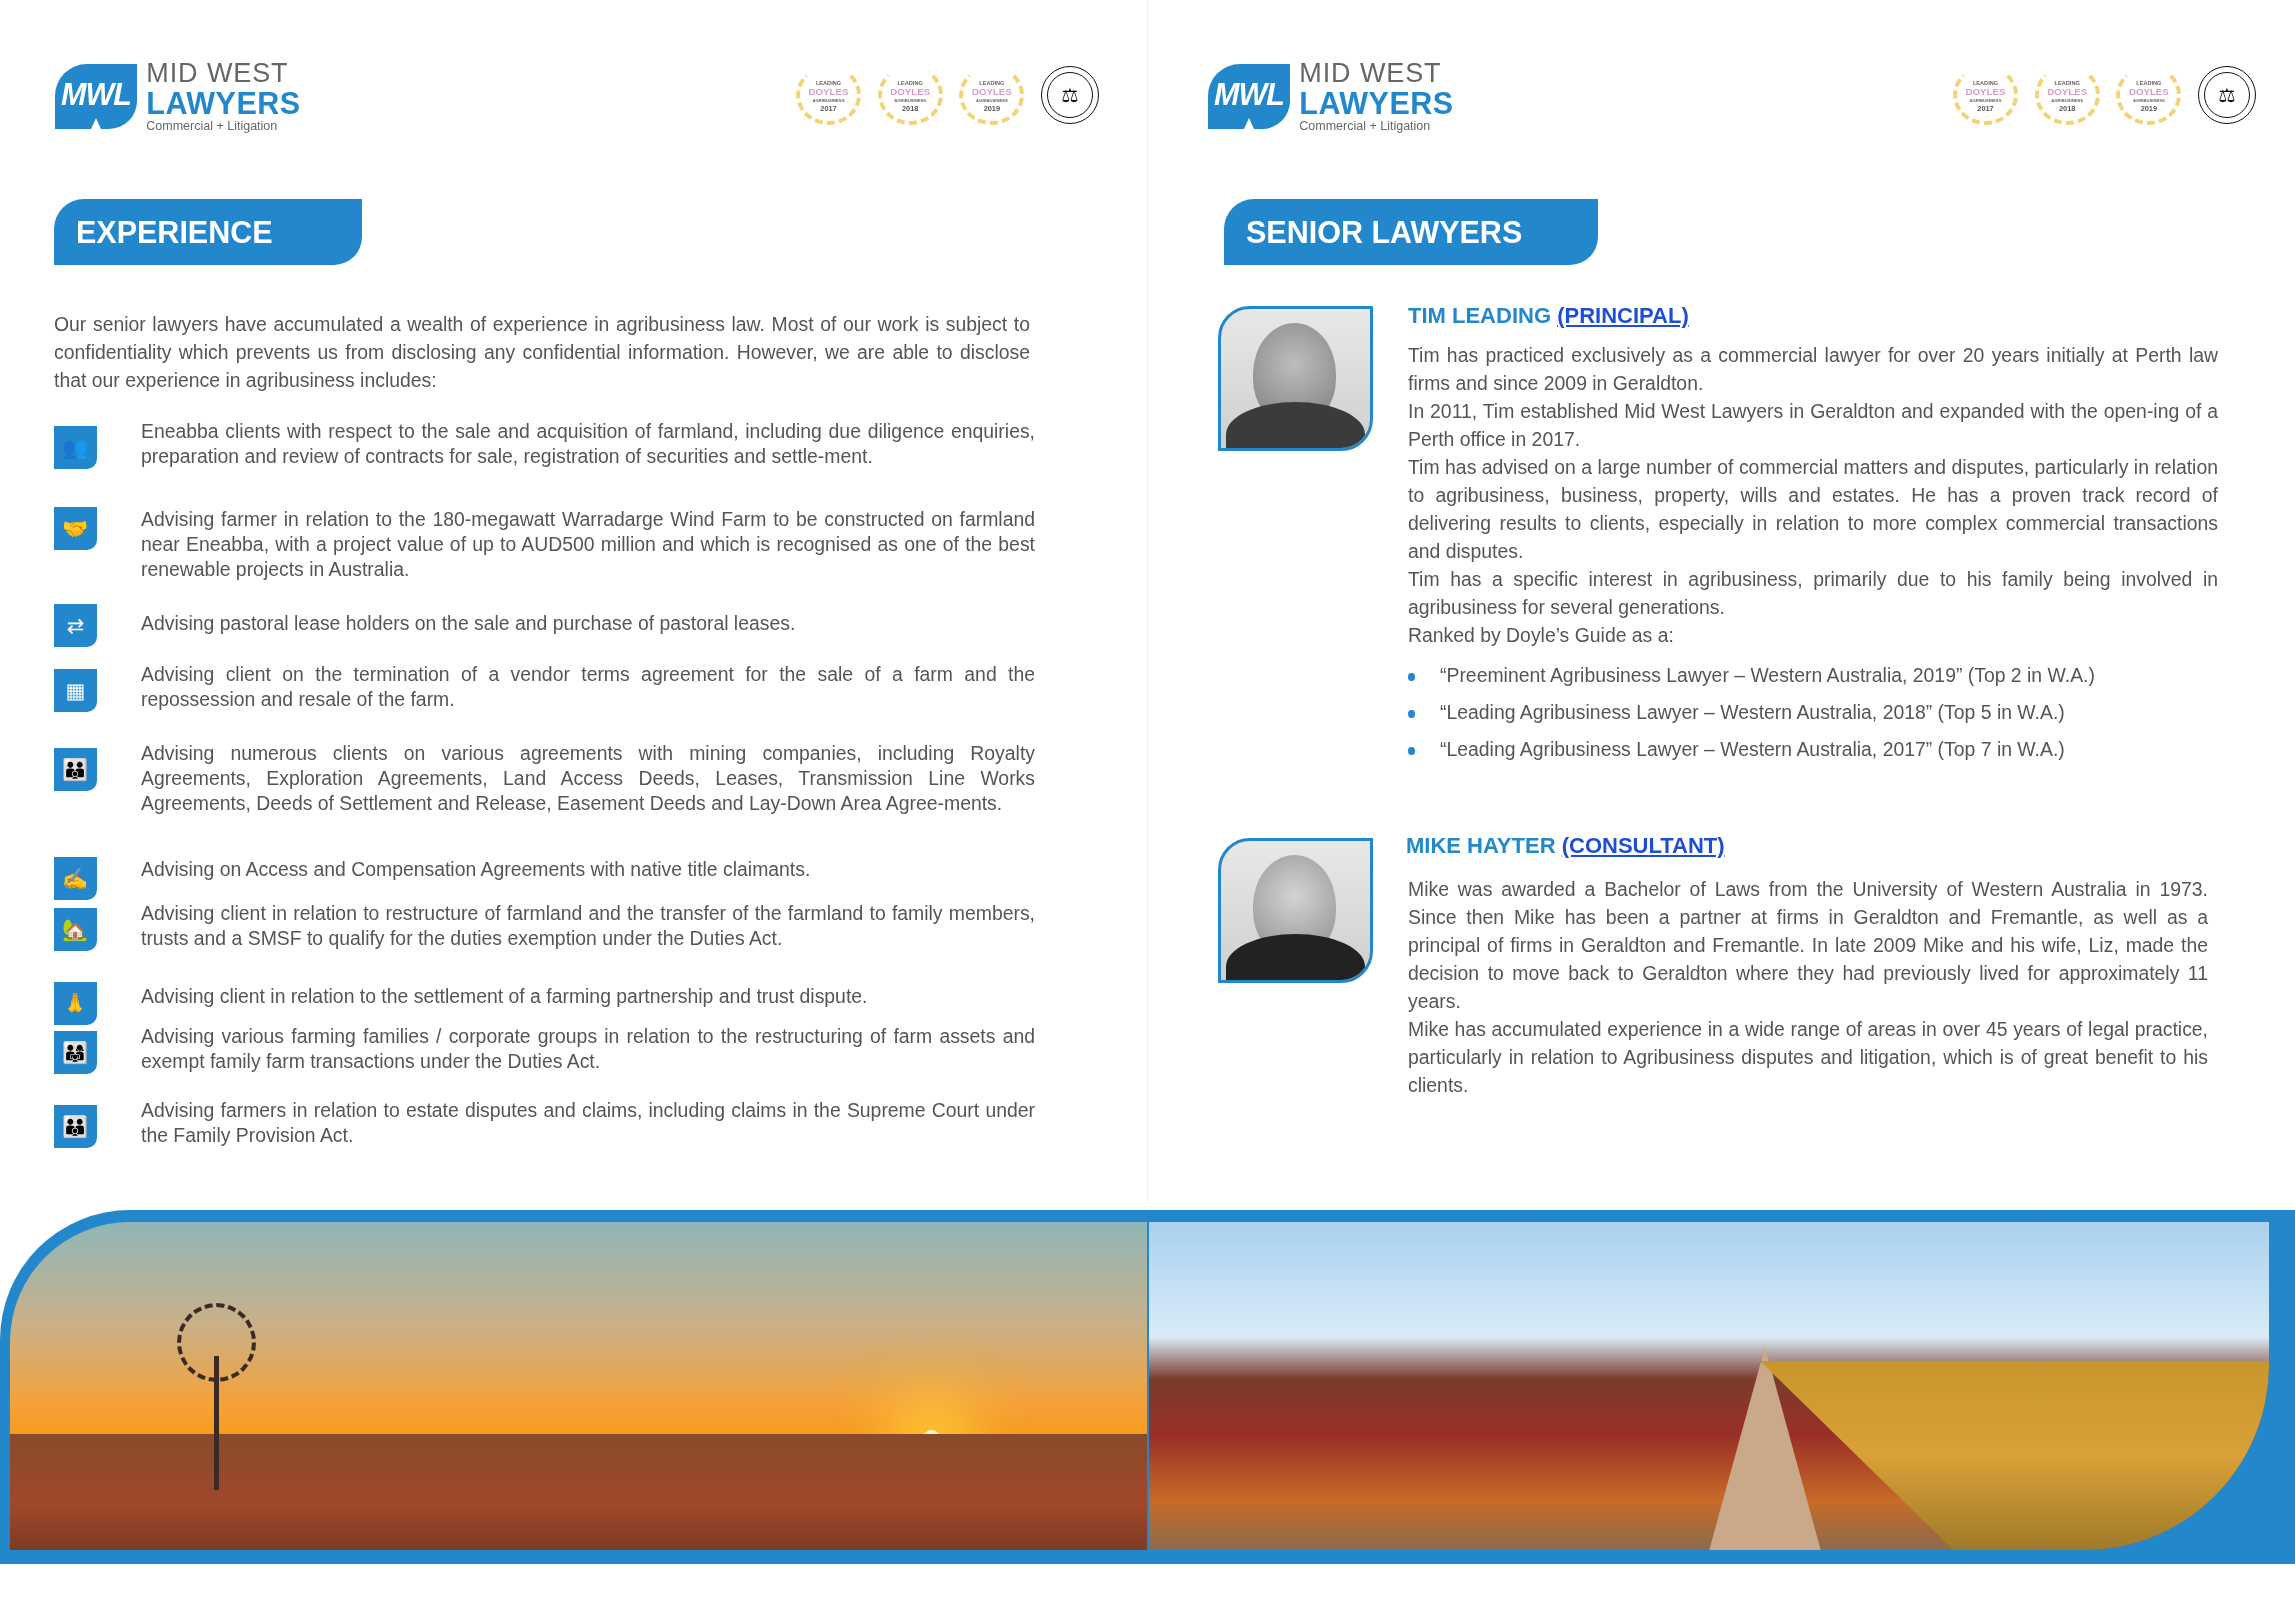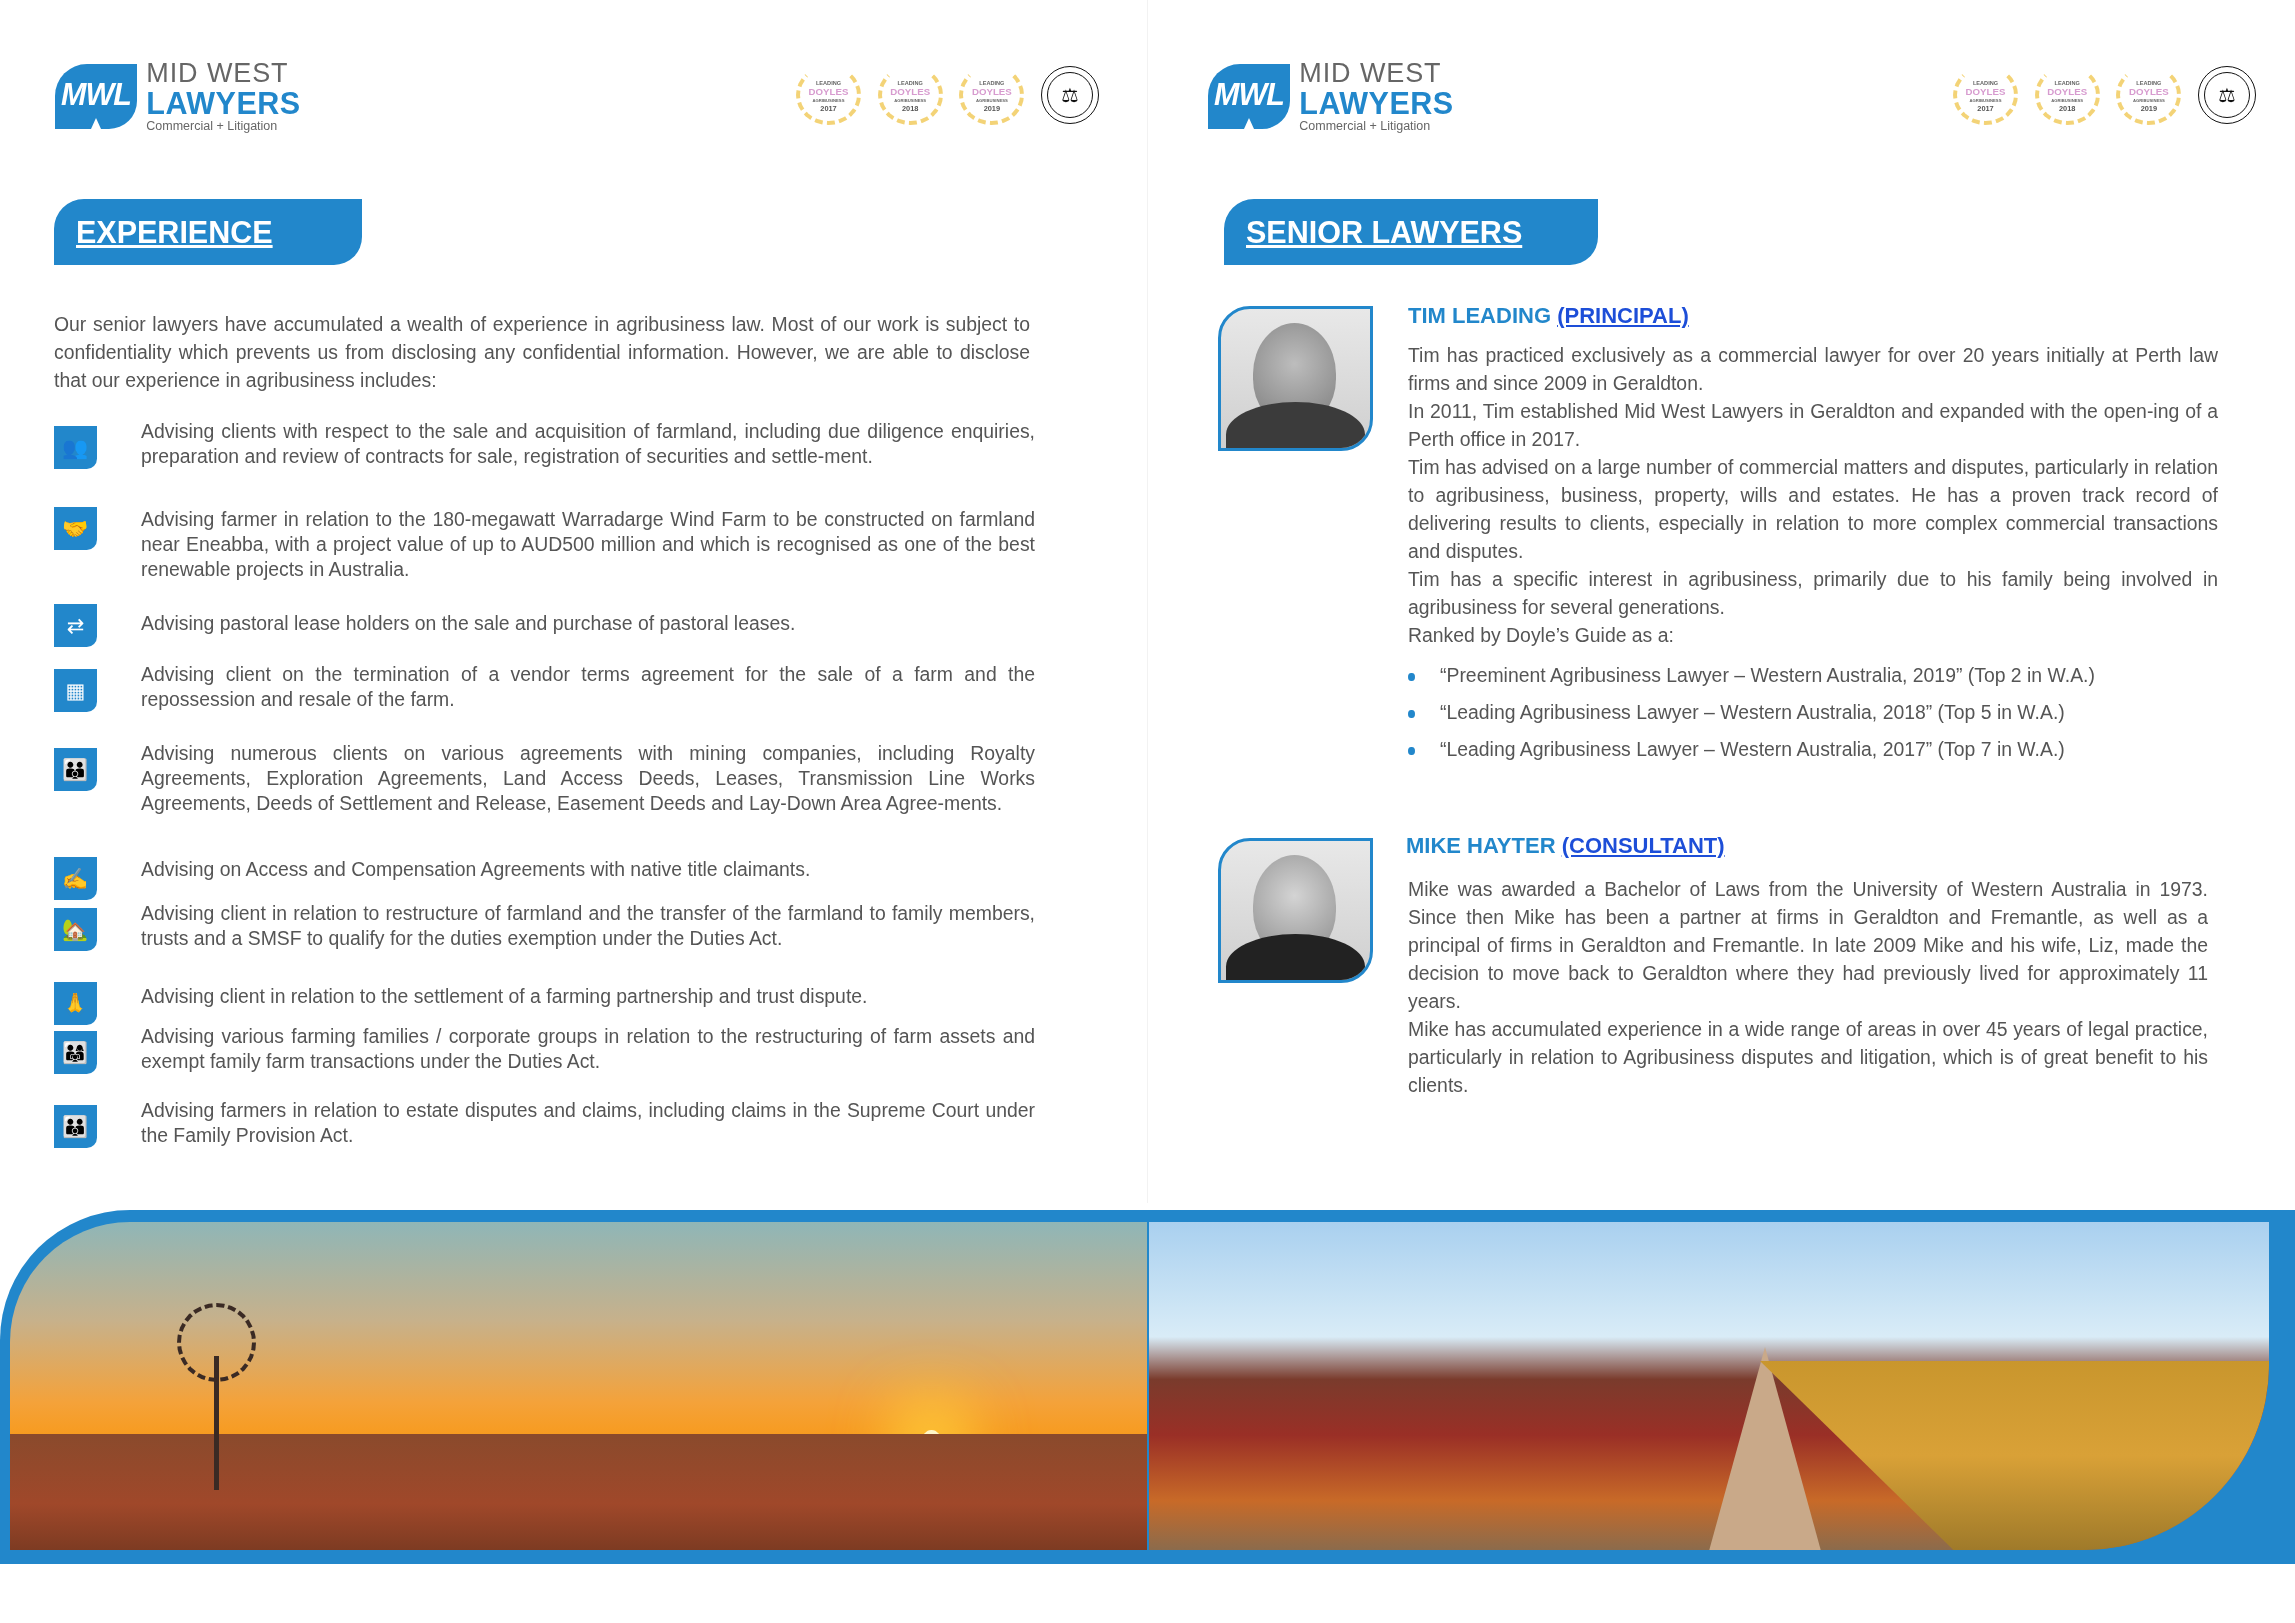--- a/index.html
+++ b/index.html
@@ -25,21 +25,21 @@
   .wreath{position:absolute;inset:0;border:4.6px dashed #f2cc60;border-top-color:transparent;border-radius:50%;opacity:.85;}
   .badge .b1{position:absolute;top:15px;width:100%;font-size:5.6px;font-weight:bold;color:#666;}
   .badge .b2{position:absolute;top:21px;width:100%;font-size:9.7px;font-weight:bold;color:#d79bcf;}
   .badge .b3{position:absolute;top:33px;width:100%;font-size:4.2px;font-weight:bold;color:#666;}
   .badge .b4{position:absolute;top:39px;width:100%;font-size:7.4px;font-weight:bold;color:#555;}
   .seal{width:56px;height:56px;border-radius:50%;border:1.9px solid #111;position:relative;display:flex;align-items:center;justify-content:center;}
   .seal::before{content:"";position:absolute;inset:4.6px;border:0.9px solid #111;border-radius:50%;}
   .seal-icon{font-size:19.4px;color:#111;}
 
   
-  .section-tab{position:absolute;top:199px;height:66px;background:#2287cb;border-radius:30px 0 28px 0;color:#fff;font-weight:bold;font-size:30.5px;display:flex;align-items:center;padding-left:22px;box-sizing:border-box;text-decoration:underline;}
+  .section-tab{position:absolute;top:199px;height:66px;background:#2287cb;border-radius:30px 0 28px 0;color:#fff;font-weight:bold;font-size:30.5px;display:flex;align-items:center;padding-left:22px;box-sizing:border-box;}
 
   .intro{position:absolute;left:54px;top:310px;width:976px;font-size:19.4px;line-height:28px;color:#555;text-align:justify;}
 
   .exp-list{position:absolute;left:54px;top:419px;width:981px;}
   .exp-item{display:flex;align-items:flex-start;}
   .exp-icon{width:43px;height:43px;background:#2287cb;border-radius:0 0 10.2px 0;flex:none;display:flex;align-items:center;justify-content:center;color:#fff;font-size:21px;margin-top:7.4px;}
   .exp-text{margin-left:44px;font-size:19.4px;line-height:25px;text-align:justify;flex:1;color:#555;}
   .photo{position:absolute;width:155px;height:145px;border:3.7px solid #2287cb;border-radius:32px 0 32px 0;box-sizing:border-box;overflow:hidden;background:linear-gradient(180deg,#e8e8e8,#cfcfcf);}
   .photo .head{position:absolute;left:32px;top:14px;width:83px;height:102px;border-radius:50% 50% 45% 45%;background:radial-gradient(circle at 50% 40%,#bdbdbd,#7c7c7c);}
   .photo .body{position:absolute;left:4.6px;bottom:-18.5px;width:139px;height:65px;border-radius:50% 50% 0 0;background:#3b3b3b;}
@@ -112,21 +112,21 @@
       </div>
   </div>
 
   <div class="section-tab" style="left:54px;width:308px;">EXPERIENCE</div>
 
   <div class="intro">Our senior lawyers have accumulated a wealth of experience in agribusiness law. Most of our work is subject to confidentiality which prevents us from disclosing any confidential information. However, we are able to disclose that our experience in agribusiness includes:</div>
 
   <div class="exp-list">
     <div class="exp-item" style="height:81px;">
         <div class="exp-icon">👥</div>
-        <div class="exp-text">Advising clients with respect to the sale and acquisition of farmland, including due diligence enquiries, preparation and review of contracts for sale, registration of securities and settle-ment.</div>
+        <div class="exp-text">Eneabba clients with respect to the sale and acquisition of farmland, including due diligence enquiries, preparation and review of contracts for sale, registration of securities and settle-ment.</div>
       </div>
     <div class="exp-item" style="height:97px;">
         <div class="exp-icon">🤝</div>
         <div class="exp-text" style="margin-top:6.5px;">Advising farmer in relation to the 180-megawatt Warradarge Wind Farm to be constructed on farmland near Eneabba, with a project value of up to AUD500 million and which is recognised as one of the best renewable projects in Australia.</div>
       </div>
     <div class="exp-item" style="height:65px;">
         <div class="exp-icon">⇄</div>
         <div class="exp-text" style="margin-top:14px;">Advising pastoral lease holders on the sale and purchase of pastoral leases.</div>
       </div>
     <div class="exp-item" style="height:79px;">

